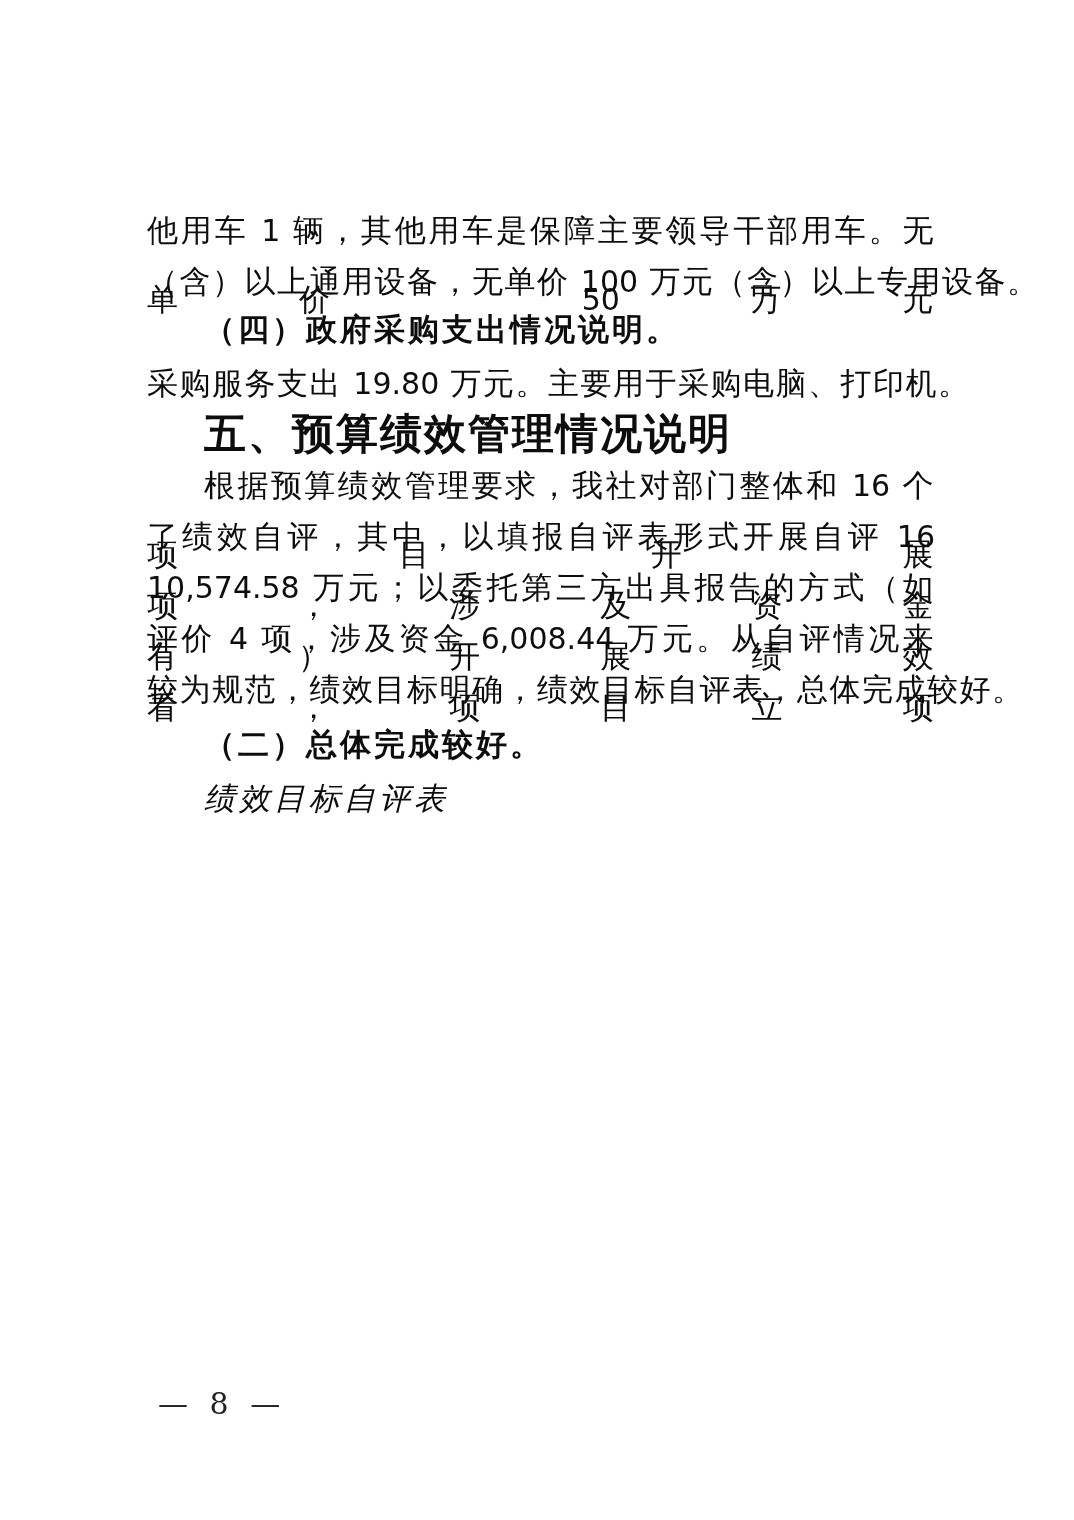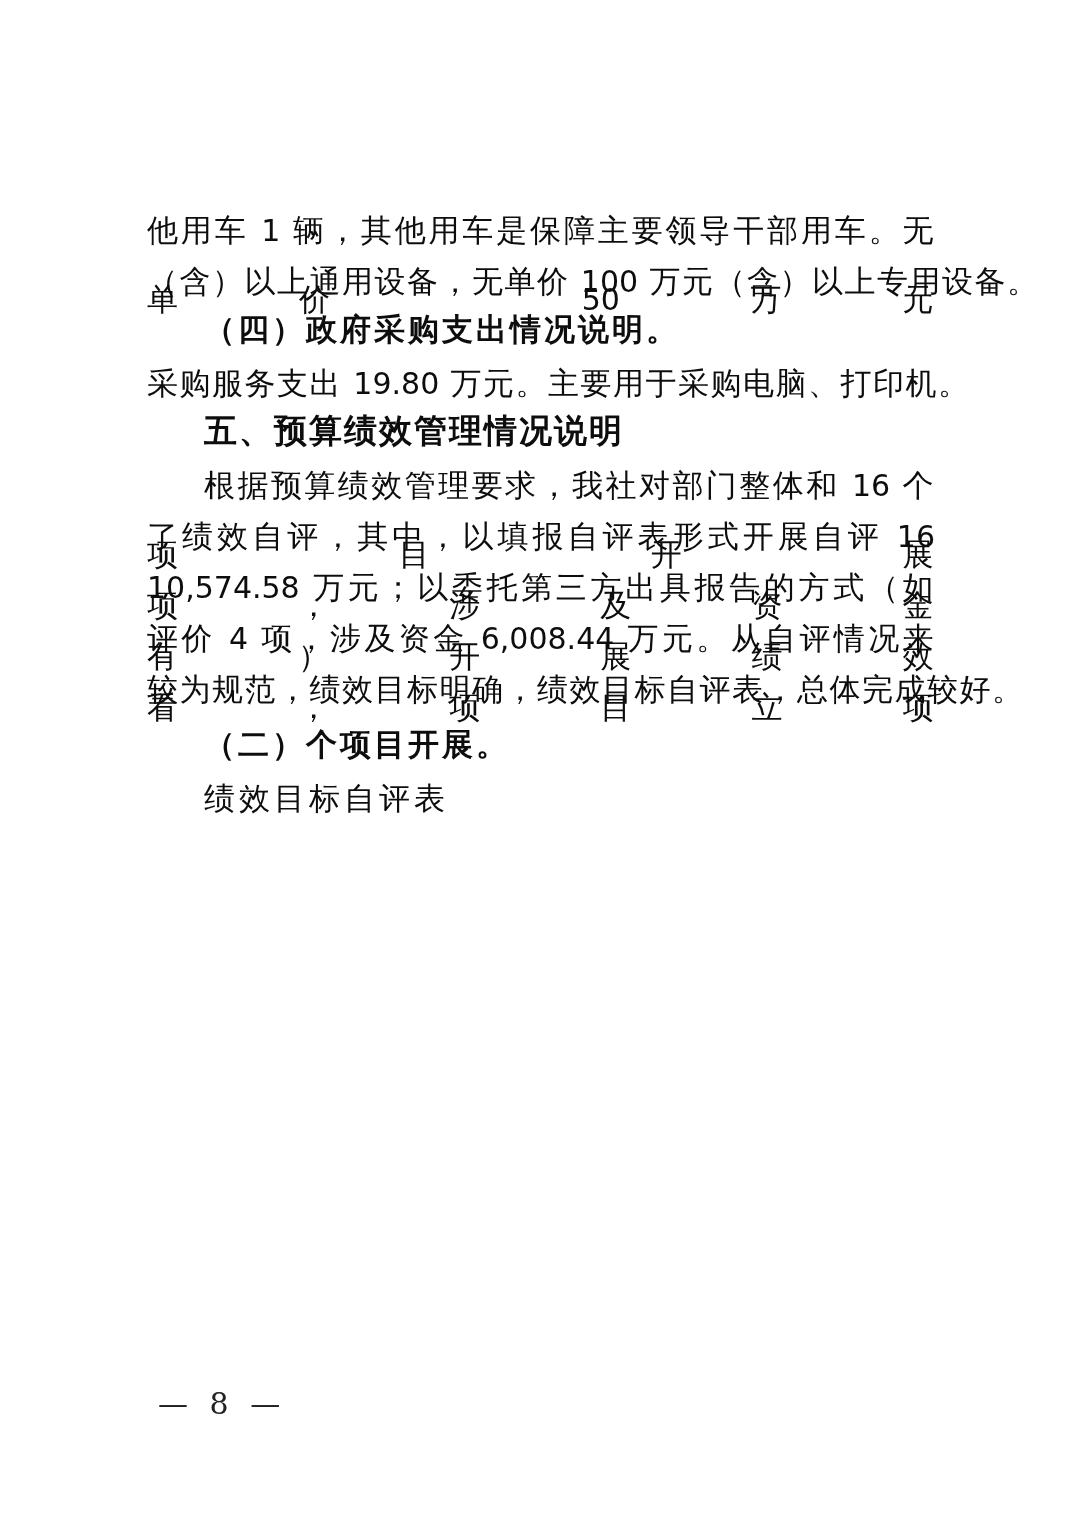--- a/index.html
+++ b/index.html
@@ -45,25 +45,26 @@
   }
   .kai {
     font-family: Liberation Mono, monospace;
     font-weight: 600;
     letter-spacing: 3px;
   }
   .kai-plain {
     font-family: "DejaVu Serif", "Liberation Serif", serif;
     font-weight: 400;
     letter-spacing: 4px;
+    font-style: italic;
   }
   .hei {
-    font-family: Liberation Mono, monospace;
+    font-family: Liberation Serif, serif;
     font-weight: 700;
-    font-size: 33px;
+    font-size: 42px;
     letter-spacing: 2px;
   }
   .mt8 { }
   .mt7 { margin-top: 7px; }
   .num {
     font-family: "DejaVu Sans", "Liberation Sans", sans-serif;
     font-size: 30px;
     letter-spacing: 0;
   }
   .footer {
@@ -85,18 +86,18 @@
     <div class="line body justify">他用车 <span class="num">1</span> 辆，其他用车是保障主要领导干部用车。无单价 <span class="num">50</span> 万元</div>
     <div class="line body">（含）以上通用设备，无单价 <span class="num">100</span> 万元（含）以上专用设备。</div>
     <div class="line kai indent">（四）政府采购支出情况说明。</div>
     <div class="line body">采购服务支出 <span class="num">19.80</span> 万元。主要用于采购电脑、打印机。</div>
     <div class="line hei indent">五、预算绩效管理情况说明</div>
     <div class="line body indent justify mt8">根据预算绩效管理要求，我社对部门整体和 <span class="num">16</span> 个项目开展</div>
     <div class="line body justify">了绩效自评，其中，以填报自评表形式开展自评 <span class="num">16</span> 项，涉及资金</div>
     <div class="line body justify"><span class="num">10,574.58</span> 万元；以委托第三方出具报告的方式（如有）开展绩效</div>
     <div class="line body justify">评价 <span class="num">4</span> 项，涉及资金 <span class="num">6,008.44</span> 万元。从自评情况来看，项目立项</div>
     <div class="line body">较为规范，绩效目标明确，绩效目标自评表，总体完成较好。</div>
-    <div class="line kai indent mt7">（二）个项目开展。</div>
+    <div class="line kai indent mt7">（二）总体完成较好。</div>
     <div class="line kai-plain indent">绩效目标自评表</div>
   </div>
 
   <div class="footer">— 8 —</div>
 </div>
 
 </body></html>

